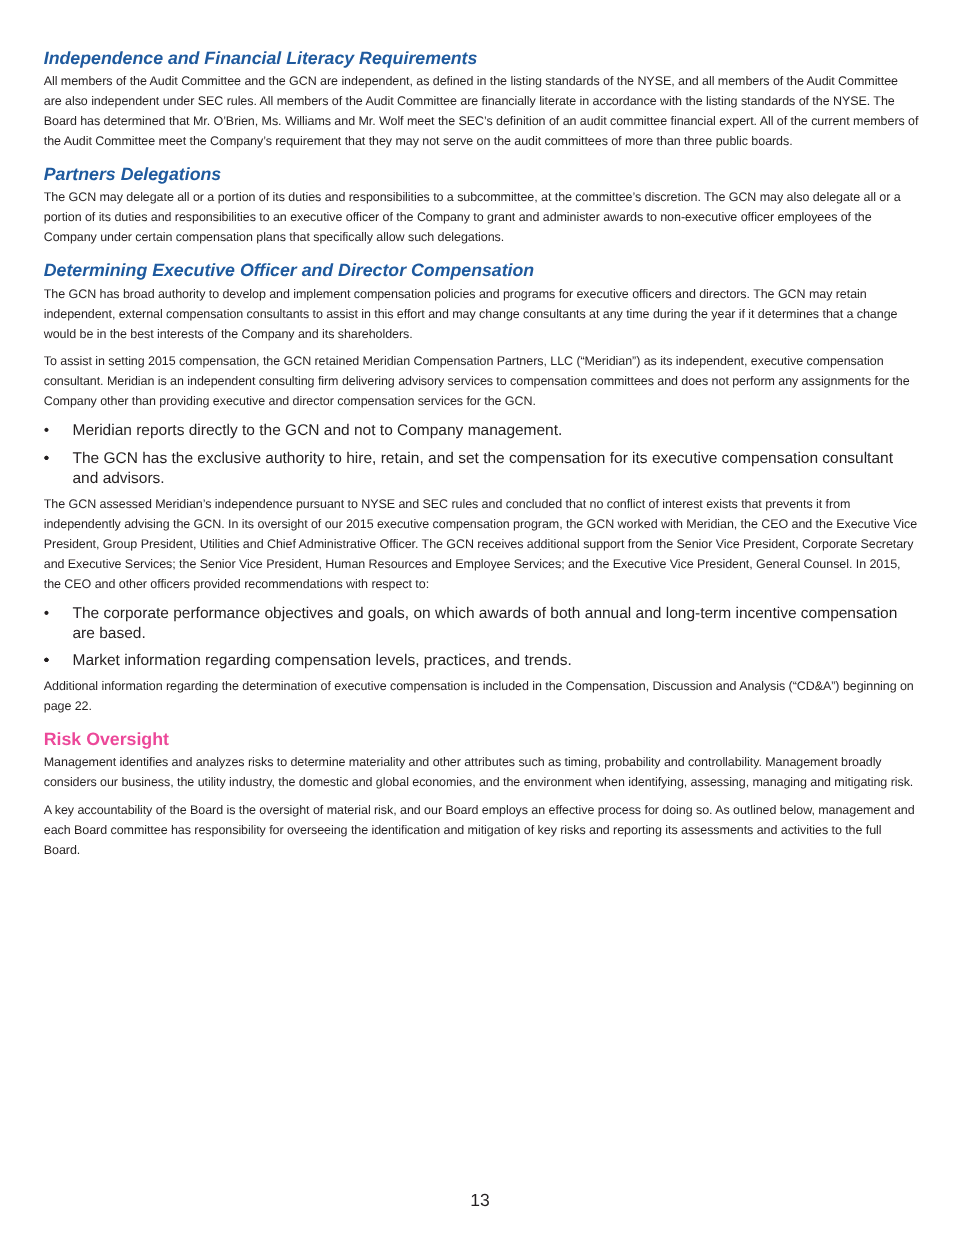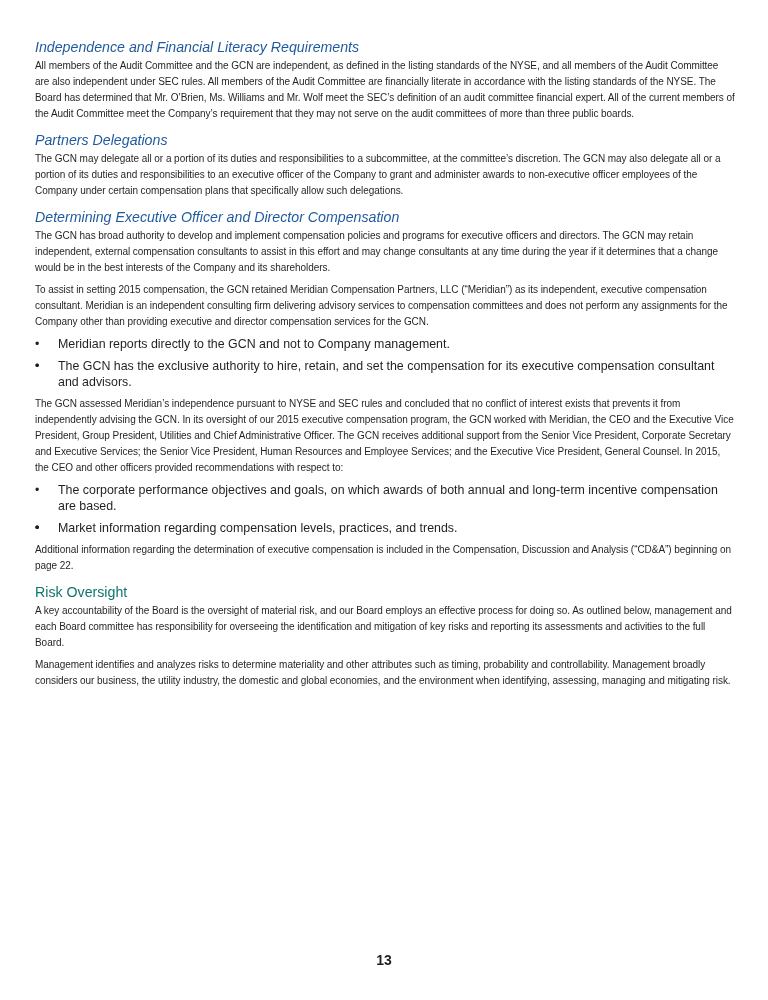--- a/index.html
+++ b/index.html
@@ -1,26 +1,26 @@
 <!DOCTYPE html>
 <html><head>
   <meta charset="utf-8">
   <style>
     html, body { margin: 0; padding: 0; background: #ffffff; }
     body { width: 768px; height: 1000px; position: relative; overflow: hidden;
       font-family: "Liberation Sans", sans-serif; color: #231f20; }
     .page { position: absolute; left: 35px; top: 38px; width: 700px; }
-    .h-italic { font-style: italic; color: #1f5a9e; font-size: 14.2px; line-height: 18px; margin: 0 0 2px 0; font-weight: normal; }
-    .h-bold { font-weight: normal; color: #0f766e; font-size: 14.2px; line-height: 18px; margin: 0 0 2px 0; }
+    .h-italic { font-style: italic; color: #1f5a9e; font-size: 14.2px; line-height: 18px; margin: 0 0 2px 0; font-weight: bold; }
+    .h-bold { font-weight: bold; color: #ec4899; font-size: 14.2px; line-height: 18px; margin: 0 0 2px 0; }
     p { margin: 0 0 6px 0; font-size: 10px; line-height: 16px; letter-spacing: -0.05px; }
     .section { margin-bottom: 9px; }
     ul { list-style: none; margin: 0 0 0 0; padding: 0; }
     li { position: relative; padding-left: 23px; font-size: 12.4px; line-height: 16px; margin-bottom: 6px; }
     li .bullet { position: absolute; left: 0; top: 0; }
-    .page-number { position: absolute; top: 952px; left: 0; width: 768px; text-align: center; font-size: 14px; font-weight: bold; }
+    .page-number { position: absolute; top: 952px; left: 0; width: 768px; text-align: center; font-size: 14px; }
   </style>
 </head>
 <body>
 
 <div class="page">
 
   <div class="section">
     <h3 class="h-italic">Independence and Financial Literacy Requirements</h3>
     <p>All members of the Audit Committee and the GCN are independent, as defined in the listing standards of the NYSE, and all members of the Audit Committee are also independent under SEC rules. All members of the Audit Committee are financially literate in accordance with the listing standards of the NYSE. The Board has determined that Mr. O’Brien, Ms. Williams and Mr. Wolf meet the SEC’s definition of an audit committee financial expert. All of the current members of the Audit Committee meet the Company’s requirement that they may not serve on the audit committees of more than three public boards.</p>
   </div>
@@ -44,19 +44,19 @@
       <li><span class="bullet">•</span><span>The corporate performance objectives and goals, on which awards of both annual and long-term incentive compensation are based.</span></li>
       <li><span class="bullet">•</span></li>
       <li><span class="bullet">•</span></li>
       <li><span class="bullet">•</span><span>Market information regarding compensation levels, practices, and trends.</span></li>
     </ul>
     <p>Additional information regarding the determination of executive compensation is included in the Compensation, Discussion and Analysis (“CD&amp;A”) beginning on page 22.</p>
   </div>
 
   <div class="section">
     <h3 class="h-bold">Risk Oversight</h3>
+    <p>Management identifies and analyzes risks to determine materiality and other attributes such as timing, probability and controllability. Management broadly considers our business, the utility industry, the domestic and global economies, and the environment when identifying, assessing, managing and mitigating risk.</p>
     <p>A key accountability of the Board is the oversight of material risk, and our Board employs an effective process for doing so. As outlined below, management and each Board committee has responsibility for overseeing the identification and mitigation of key risks and reporting its assessments and activities to the full Board.</p>
-    <p>Management identifies and analyzes risks to determine materiality and other attributes such as timing, probability and controllability. Management broadly considers our business, the utility industry, the domestic and global economies, and the environment when identifying, assessing, managing and mitigating risk.</p>
   </div>
 
 </div>
 
 <div class="page-number">13</div>
 
 </body></html>

